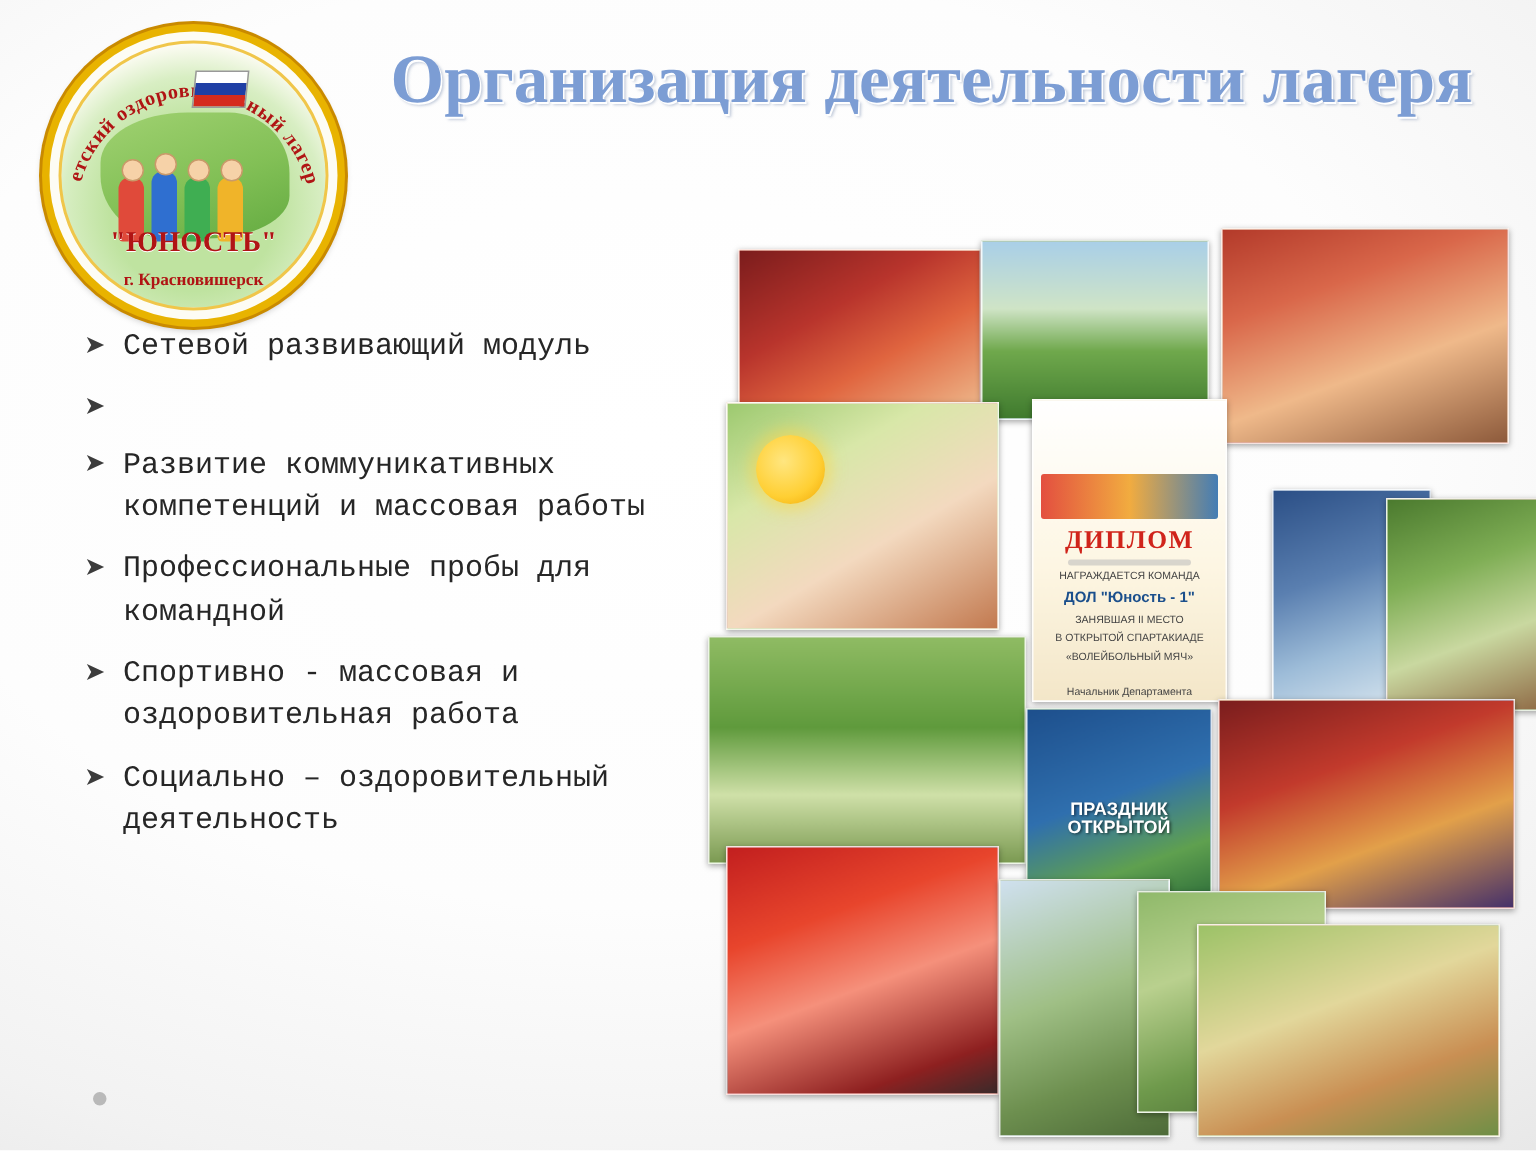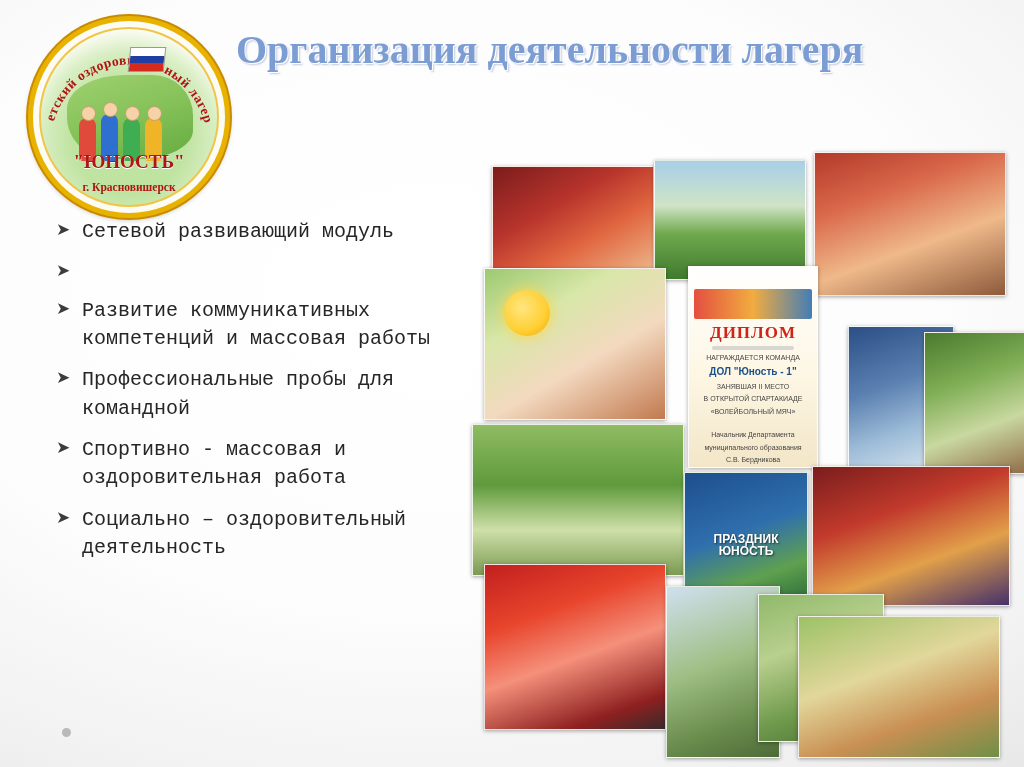--- a/index.html
+++ b/index.html
@@ -113,23 +113,24 @@
     font-size: 11.5px;
     color: #b01414;
   }
 
   
   .title {
     position: absolute;
     left: 236px;
     top: 24px;
     width: 770px;
-    font-family: "Liberation Serif", serif;
-    font-weight: bold;
-    font-size: 40px;
+    text-align: center;
+    font-family: "Liberation Serif", serif;
+    font-weight: bold;
+    font-size: 46px;
     line-height: 1.28;
     color: #7c9dd4;
     text-shadow:
        1px 1px 0 #ffffff,
        2px 2px 2px rgba(120,140,175,.45);
   }
 
   
   .bullets {
     position: absolute;
@@ -194,23 +195,24 @@
   .p-berry    { background: linear-gradient(160deg,#1d4f8c 0%,#2f6fae 45%,#5fa04f 75%,#2b6b39 100%); }
   .p-stage    { background: linear-gradient(160deg,#7a1d1d 0%,#c23a2c 35%,#e2a04a 65%,#45306a 100%); }
   .p-smoke    { background: linear-gradient(160deg,#c21f1f 0%,#e8452c 30%,#f5907b 55%,#8e2020 85%,#3a2a2a 100%); }
   .p-handstand{ background: linear-gradient(160deg,#cfe0ef 0%,#9fbf85 45%,#6d8f4f 75%,#4d6b38 100%); }
   .p-kids     { background: linear-gradient(160deg,#8fb96a 0%,#b9d08e 35%,#6f9a4c 70%,#4a6d33 100%); }
   .p-inflat   { background: linear-gradient(160deg,#9cc267 0%,#e2d79b 40%,#c98f53 70%,#6f8f46 100%); }
 
   .diploma-body {
     position: absolute;
     inset: 0;
-    padding: 22px 5px;
+    padding: 8px 5px;
     box-sizing: border-box;
     text-align: center;
+    margin-top: 41px;
   }
   .diploma-body .d-top {
     height: 30px;
     background: linear-gradient(90deg,#e03c2c 0%,#f0a32c 50%,#2f6fae 100%);
     border-radius: 2px;
     opacity: .9;
   }
   .diploma-body .d-title {
     margin-top: 4px;
     font-family: "Liberation Serif", serif;
@@ -340,21 +342,21 @@
 
     <div class="photo p-boy" style="left:386px; top:180px; width:104px; height:140px;"></div>
 
     <div class="photo p-group" style="left:462px; top:186px; width:106px; height:140px;"></div>
 
     <div class="photo p-team" style="left:10px; top:278px; width:210px; height:150px;"></div>
 
     <div class="photo p-berry" style="left:222px; top:326px; width:122px; height:130px;">
       <div class="berry-cap">
         <div>ПРАЗДНИК</div>
-        <div>ЮНОСТЬ</div>
+        <div>ОТКРЫТОЙ</div>
       </div>
     </div>
 
     <div class="photo p-stage" style="left:350px; top:320px; width:196px; height:138px;"></div>
 
     <div class="photo p-smoke" style="left:22px; top:418px; width:180px; height:164px;"></div>
 
     <div class="photo p-handstand" style="left:204px; top:440px; width:112px; height:170px;"></div>
 
     <div class="photo p-kids" style="left:296px; top:448px; width:124px; height:146px;"></div>

